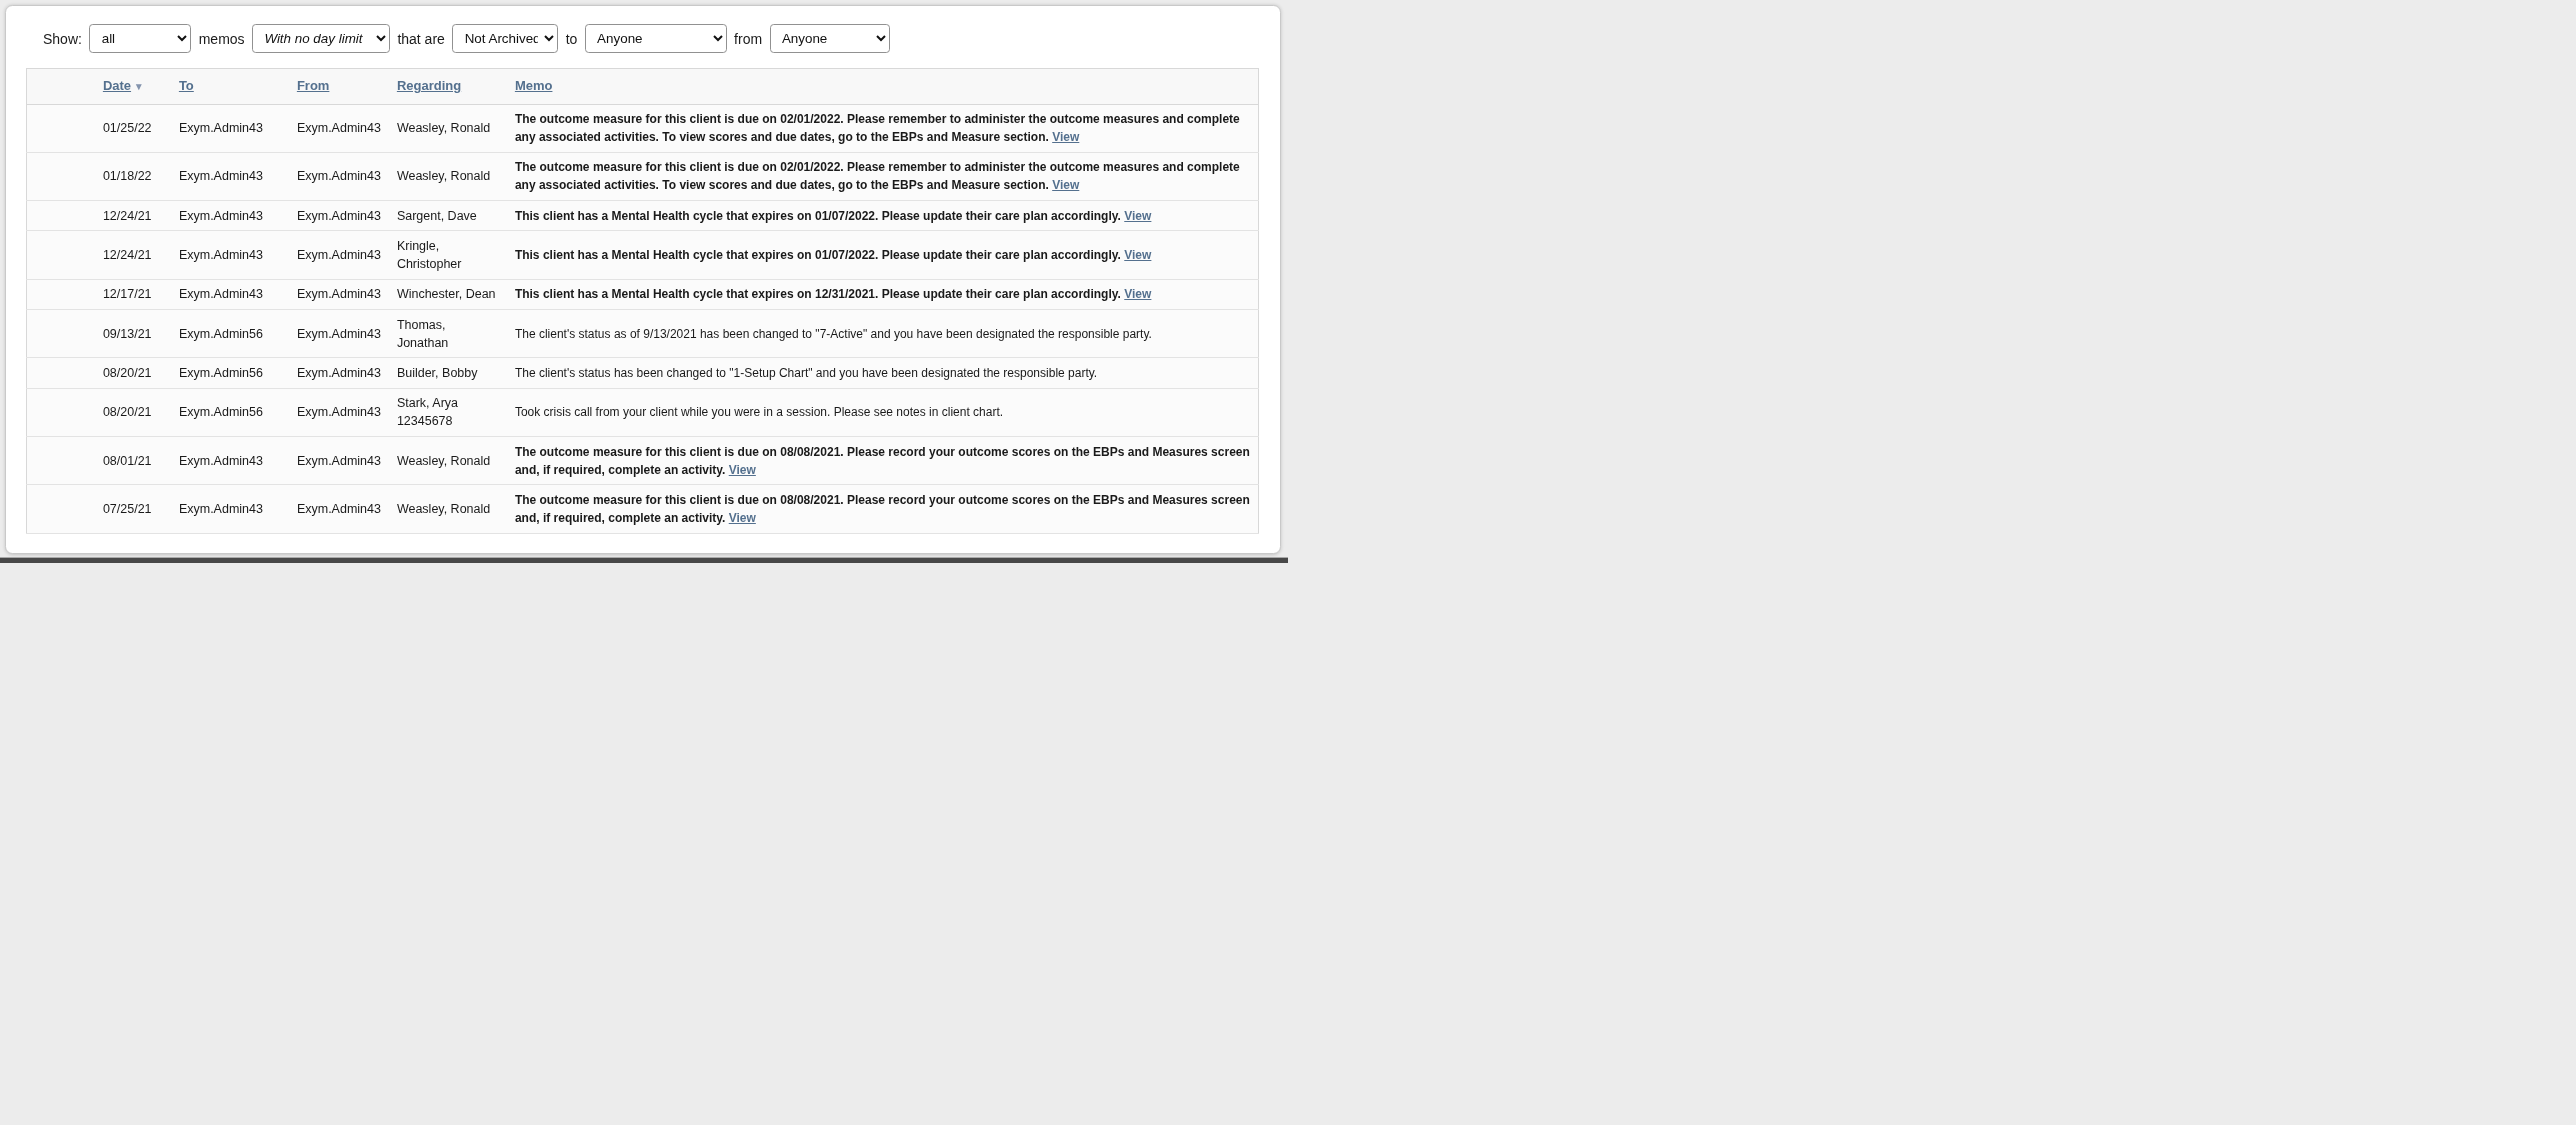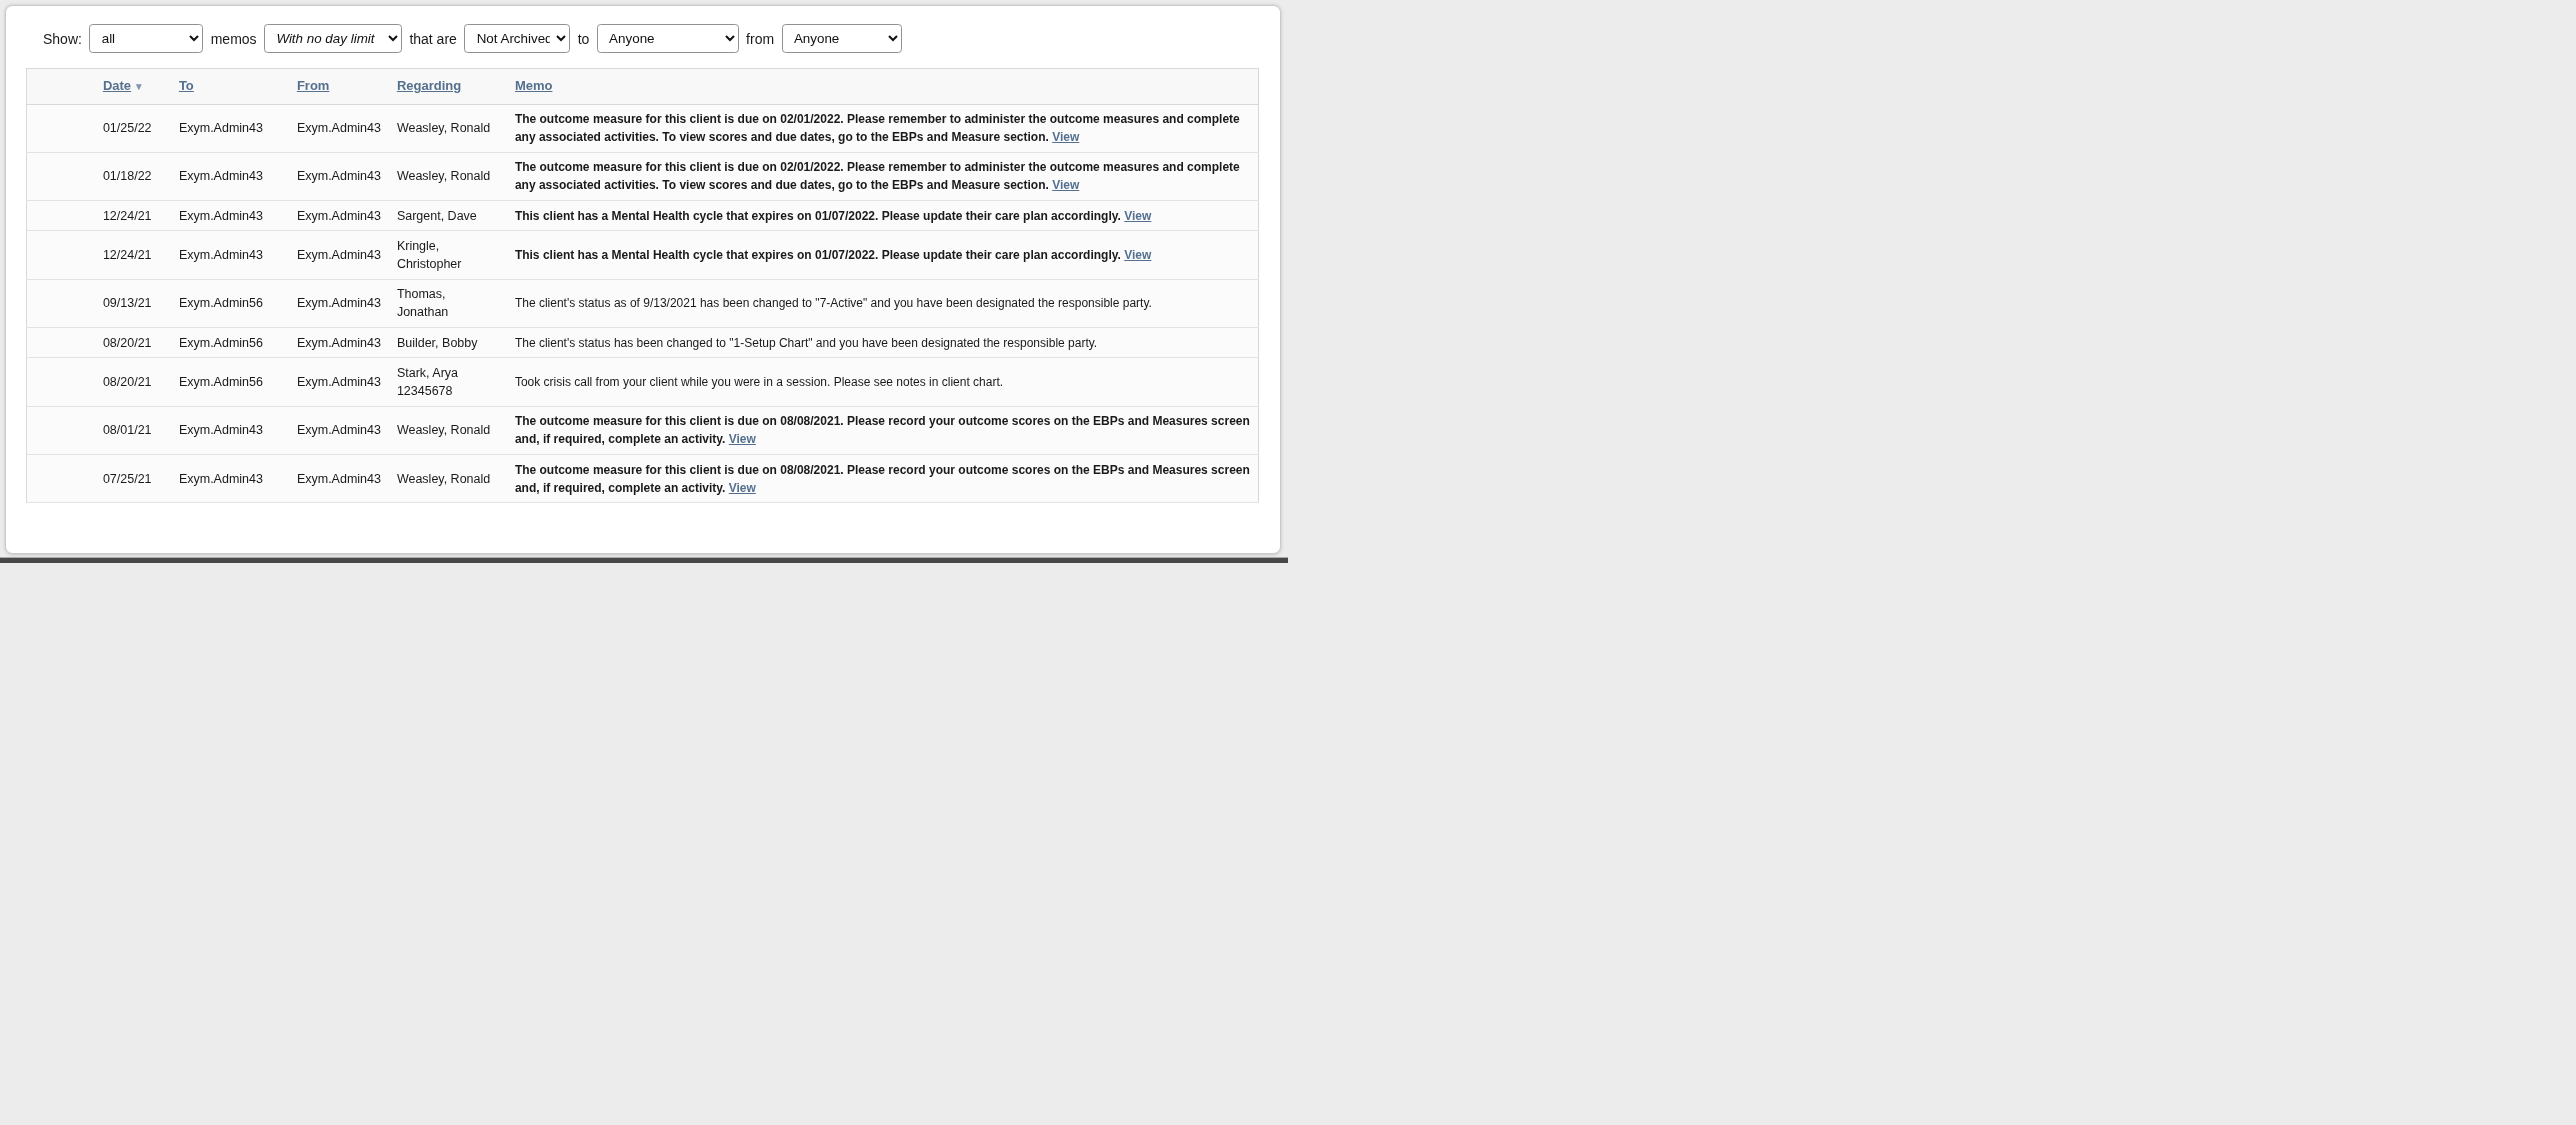--- a/index.html
+++ b/index.html
@@ -39,21 +39,21 @@
   select.sel {
     height: 29px;
     border: 0.9px solid #919191;
     border-radius: 3.7px;
     background: #fff;
     font-family: "Liberation Sans", sans-serif;
     font-size: 13.4px;
     padding: 0 3.7px 0 7.4px;
     color: #111;
   }
-  .sel-show { width: 114px; }
+  .sel-show { width: 102px; }
   .sel-day { width: 138px; font-style: italic; }
   .sel-arch { width: 106px; }
   .sel-to { width: 142px; }
   .sel-from { width: 120px; }
 
   table.memo-table {
     width: 100%;
     border-collapse: collapse;
     table-layout: fixed;
     background: #3b82f6;
@@ -189,20 +189,28 @@
           <td></td>
           <td>12/24/21</td>
           <td>Exym.Admin43</td>
           <td>Exym.Admin43</td>
           <td class="regarding-cell">Kringle,
 Christopher</td>
           <td class="memo-cell"><span class="memo-bold">This client has a Mental Health cycle that expires on 01/07/2022. Please update their care plan accordingly.</span> <a class="view-link">View</a></td>
         </tr>
         <tr>
           <td></td>
+          <td>12/17/21</td>
+          <td>Exym.Admin43</td>
+          <td>Exym.Admin43</td>
+          <td class="regarding-cell">Winchester, Dean</td>
+          <td class="memo-cell"><span class="memo-bold">This client has a Mental Health cycle that expires on 12/31/2021. Please update their care plan accordingly.</span> <a class="view-link">View</a></td>
+        </tr>
+        <tr>
+          <td></td>
           <td>09/13/21</td>
           <td>Exym.Admin56</td>
           <td>Exym.Admin43</td>
           <td class="regarding-cell">Thomas,
 Jonathan</td>
           <td class="memo-cell"><span>The client's status as of 9/13/2021 has been changed to "7-Active" and you have been designated the responsible party.</span></td>
         </tr>
         <tr>
           <td></td>
           <td>08/20/21</td>

